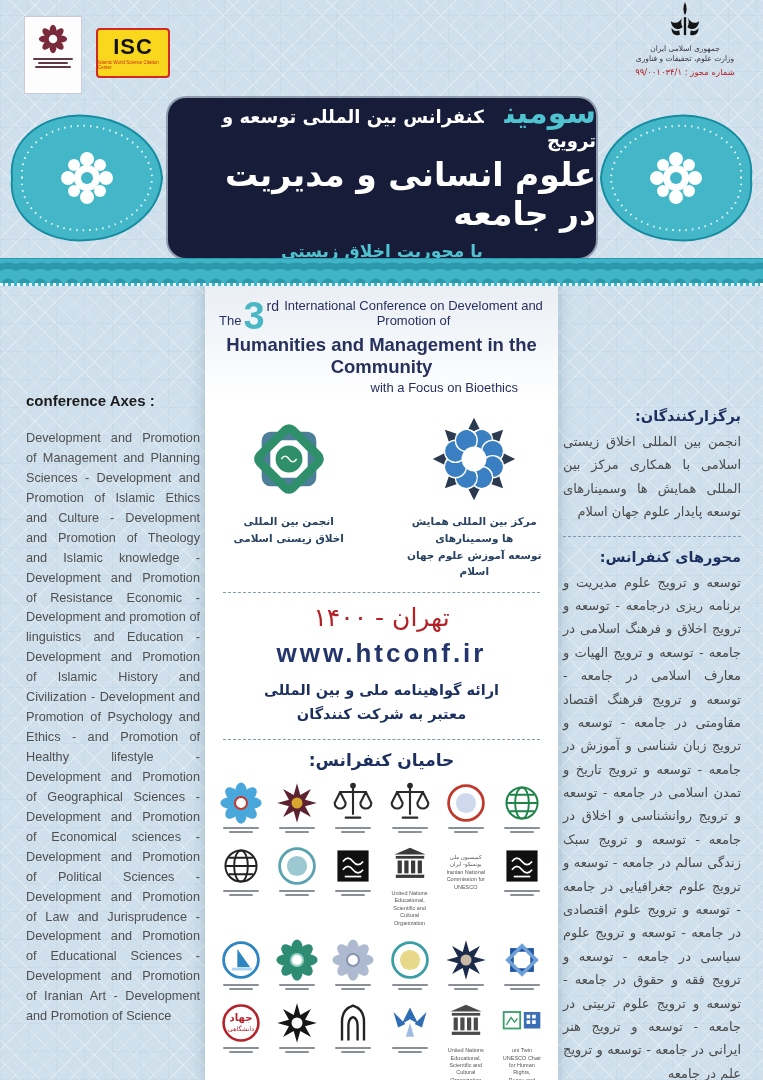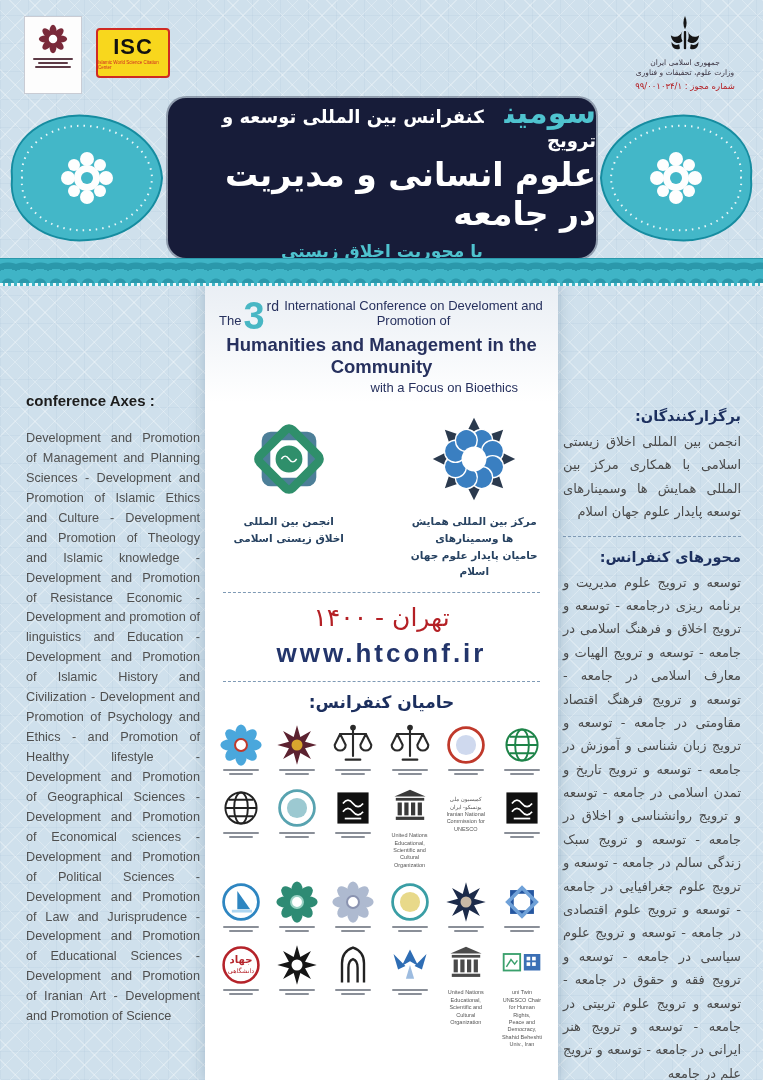--- a/index.html
+++ b/index.html
@@ -22,21 +22,21 @@
 
   
   .council-box{left:24px;top:16px;width:58px;height:78px;background:#fdfdfd;border:1px solid #c9ccd4;
     display:flex;flex-direction:column;align-items:center;padding-top:5px;box-sizing:border-box;}
   .cap-bar{background:#8a8f98;height:2px;border-radius:1px;margin:2px auto 0;}
   .council-cap .cap-bar{background:#5d3a46;}
   .isc-box{left:96px;top:28px;width:70px;height:46px;background:#f8d71d;border:2px solid #cf2a23;border-radius:4px;
     display:flex;flex-direction:column;align-items:center;justify-content:center;}
   .isc-text{font-weight:bold;font-size:22px;color:#111;line-height:1;letter-spacing:1px;font-family:"Liberation Sans",sans-serif;}
   .isc-cap{font-size:4.5px;color:#cf2a23;margin-top:2px;font-family:"Liberation Sans",sans-serif;}
-  .gov{right:18px;top:14px;width:120px;text-align:center;}
+  .gov{right:18px;top:0;width:120px;text-align:center;}
   .gov-line{font-size:7.5px;color:#3a3240;line-height:1.35;}
   .gov-license{font-size:8.5px;color:#b42025;margin-top:3px;direction:rtl;}
 
   
   .ornament{top:104px;width:162px;height:152px;z-index:0;}
   .ornament.left{left:4px;}
   .ornament.right{right:4px;transform:scaleX(-1);}
   .banner{left:168px;top:98px;width:428px;height:160px;background:#171c39;border-radius:18px;z-index:1;
     display:flex;flex-direction:column;align-items:center;justify-content:center;direction:rtl;
     box-shadow:0 0 0 2px rgba(23,28,57,.35);}
@@ -233,29 +233,30 @@
           <use href="#pc" transform="rotate(112.5 48 48)"></use>
           <use href="#pc" transform="rotate(157.5 48 48)"></use>
           <use href="#pc" transform="rotate(202.5 48 48)"></use>
           <use href="#pc" transform="rotate(247.5 48 48)"></use>
           <use href="#pc" transform="rotate(292.5 48 48)"></use>
           <use href="#pc" transform="rotate(337.5 48 48)"></use>
         <circle cx="48" cy="48" r="13" fill="#fff"></circle>
       </svg>
       <div class="org-cap">
         <div>مرکز بین المللی همایش ها وسمینارهای</div>
-        <div>حامیان پایدار علوم جهان اسلام</div>
+        <div>توسعه آموزش علوم جهان اسلام</div>
       </div>
     </div>
   </div>
 
   <hr class="dashed" style="margin:12px 4px 10px;">
 
   <div class="city">تهران - ۱۴۰۰</div>
   <div class="site">www.htconf.ir</div>
+  <div class="cert">ارائه گواهینامه ملی و بین المللی معتبر به شرکت کنندگان</div>
 
   <hr class="dashed" style="margin:12px 4px 10px;">
 
   <div class="sup-h">حامیان کنفرانس:</div>
   <div class="sponsor-grid" id="sponsor-grid">
       <div class="sponsor-row">
         <div class="sponsor">
           <svg viewBox="0 0 48 48" width="44" height="44" aria-hidden="true">
             <ellipse cx="24" cy="11.5" rx="6.3" ry="10" fill="#4aa7dc" transform="rotate(0 24 24)"></ellipse>
             <ellipse cx="24" cy="11.5" rx="6.3" ry="10" fill="#4aa7dc" transform="rotate(45 24 24)"></ellipse>

